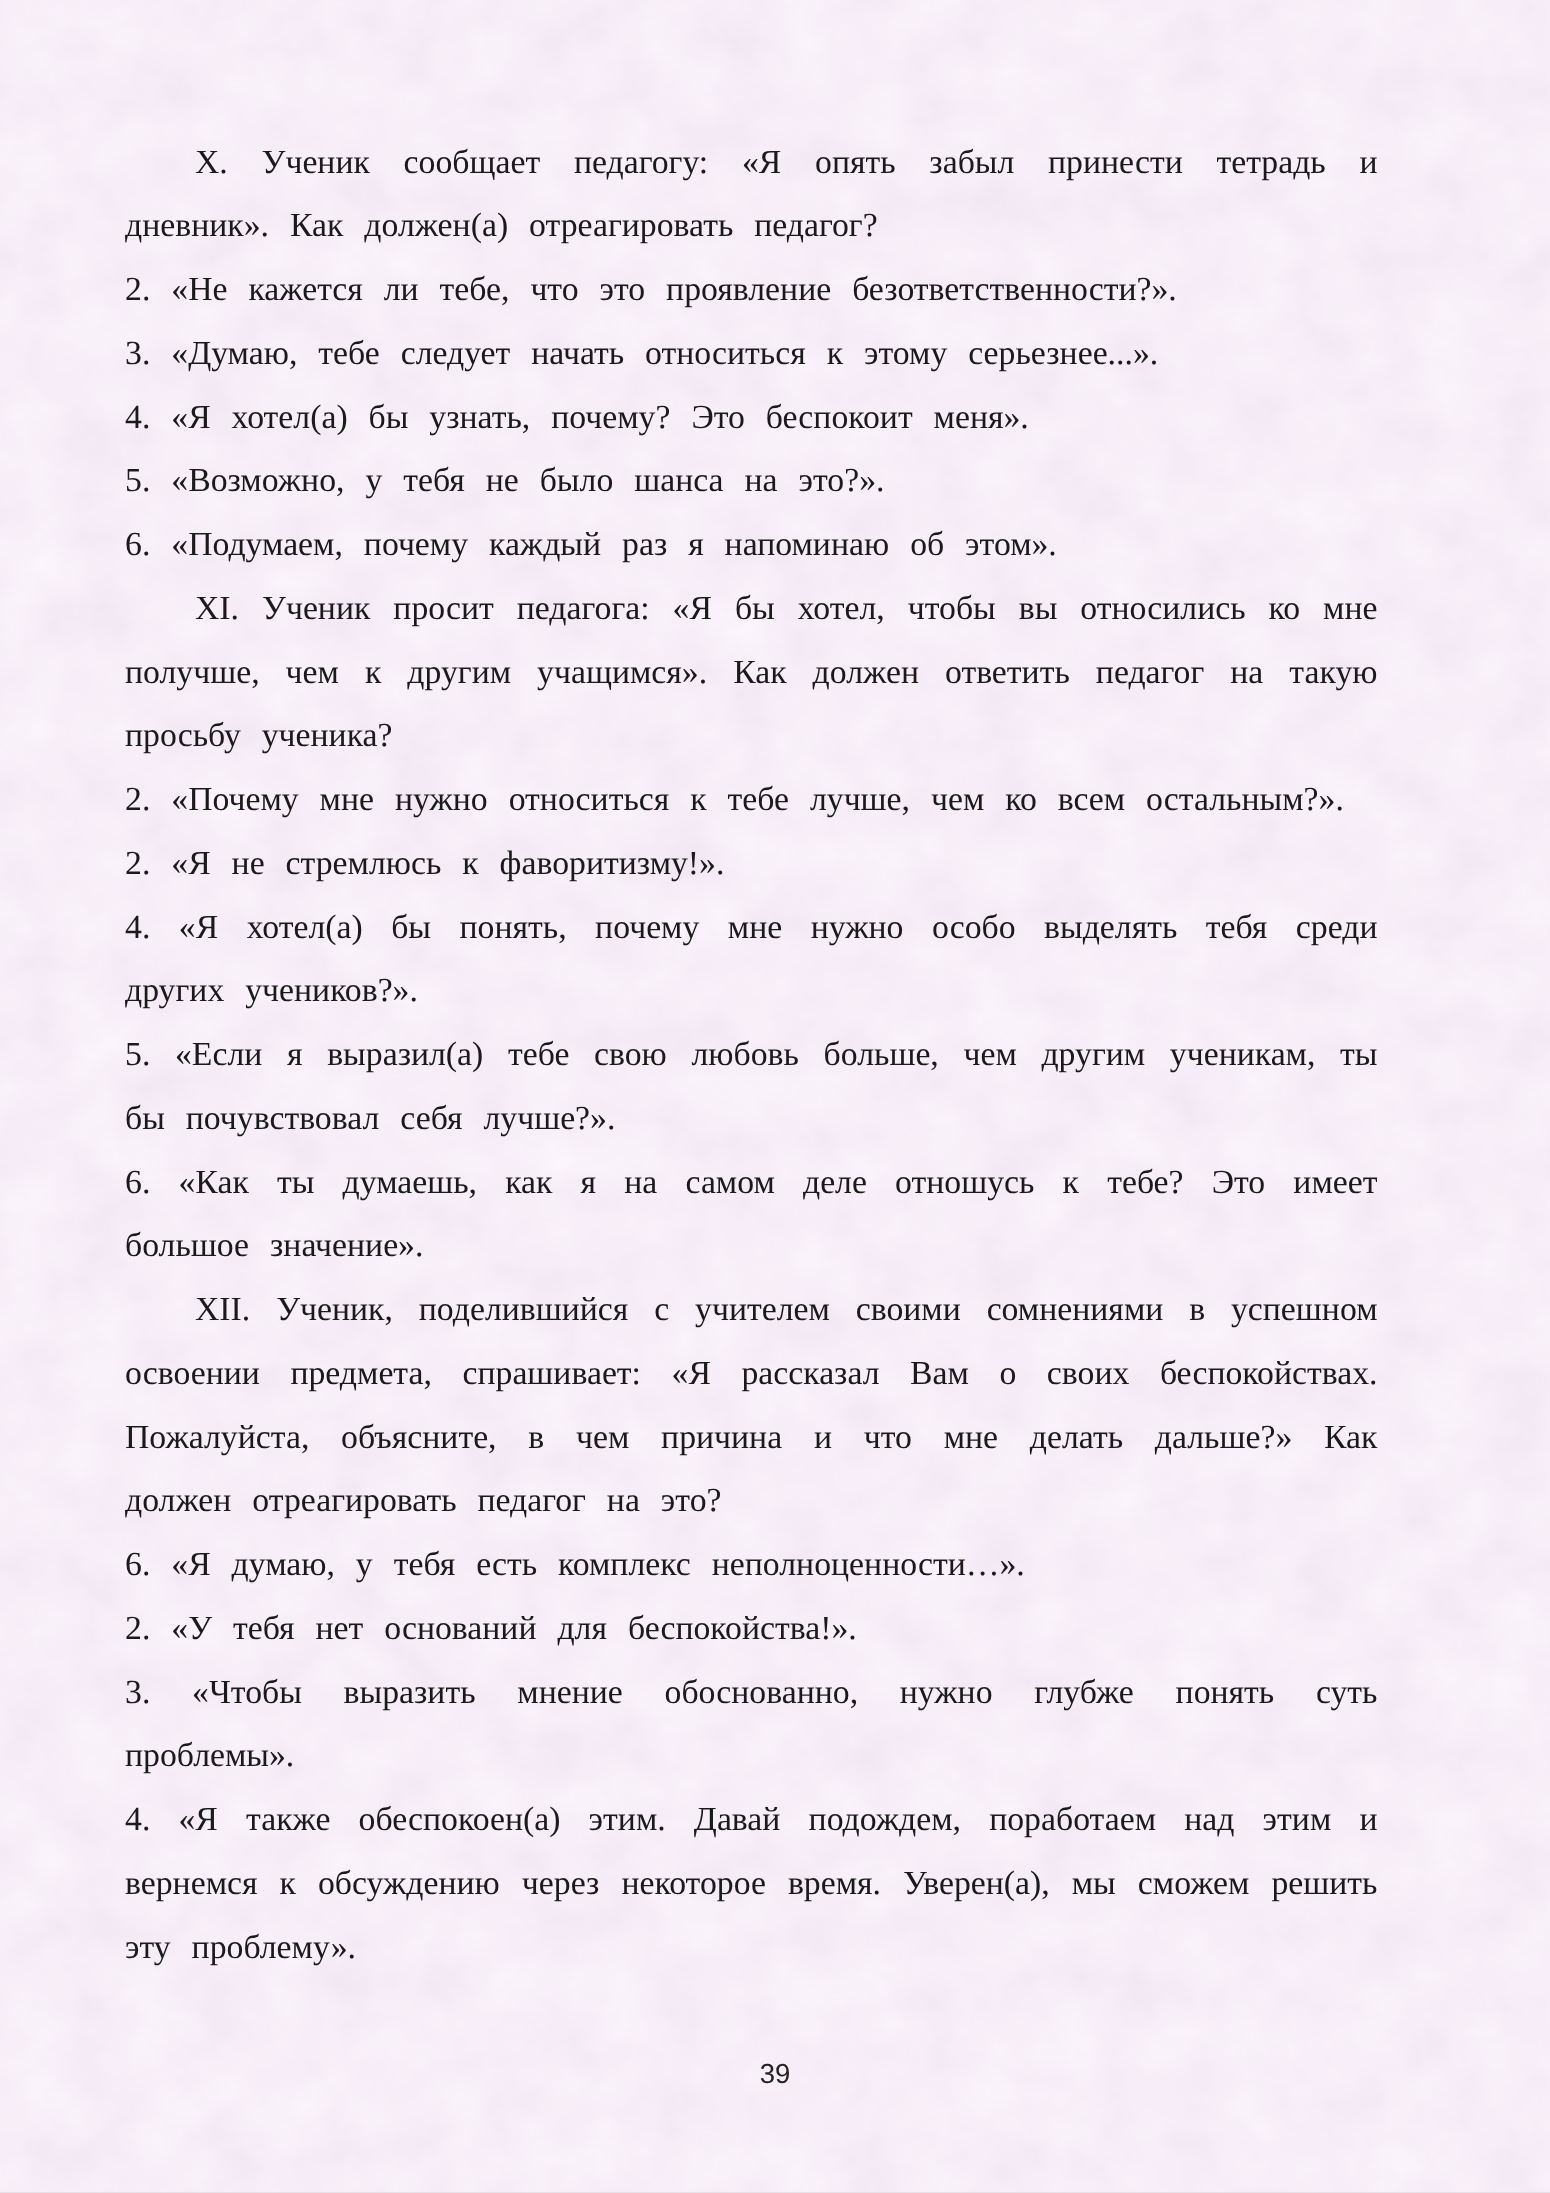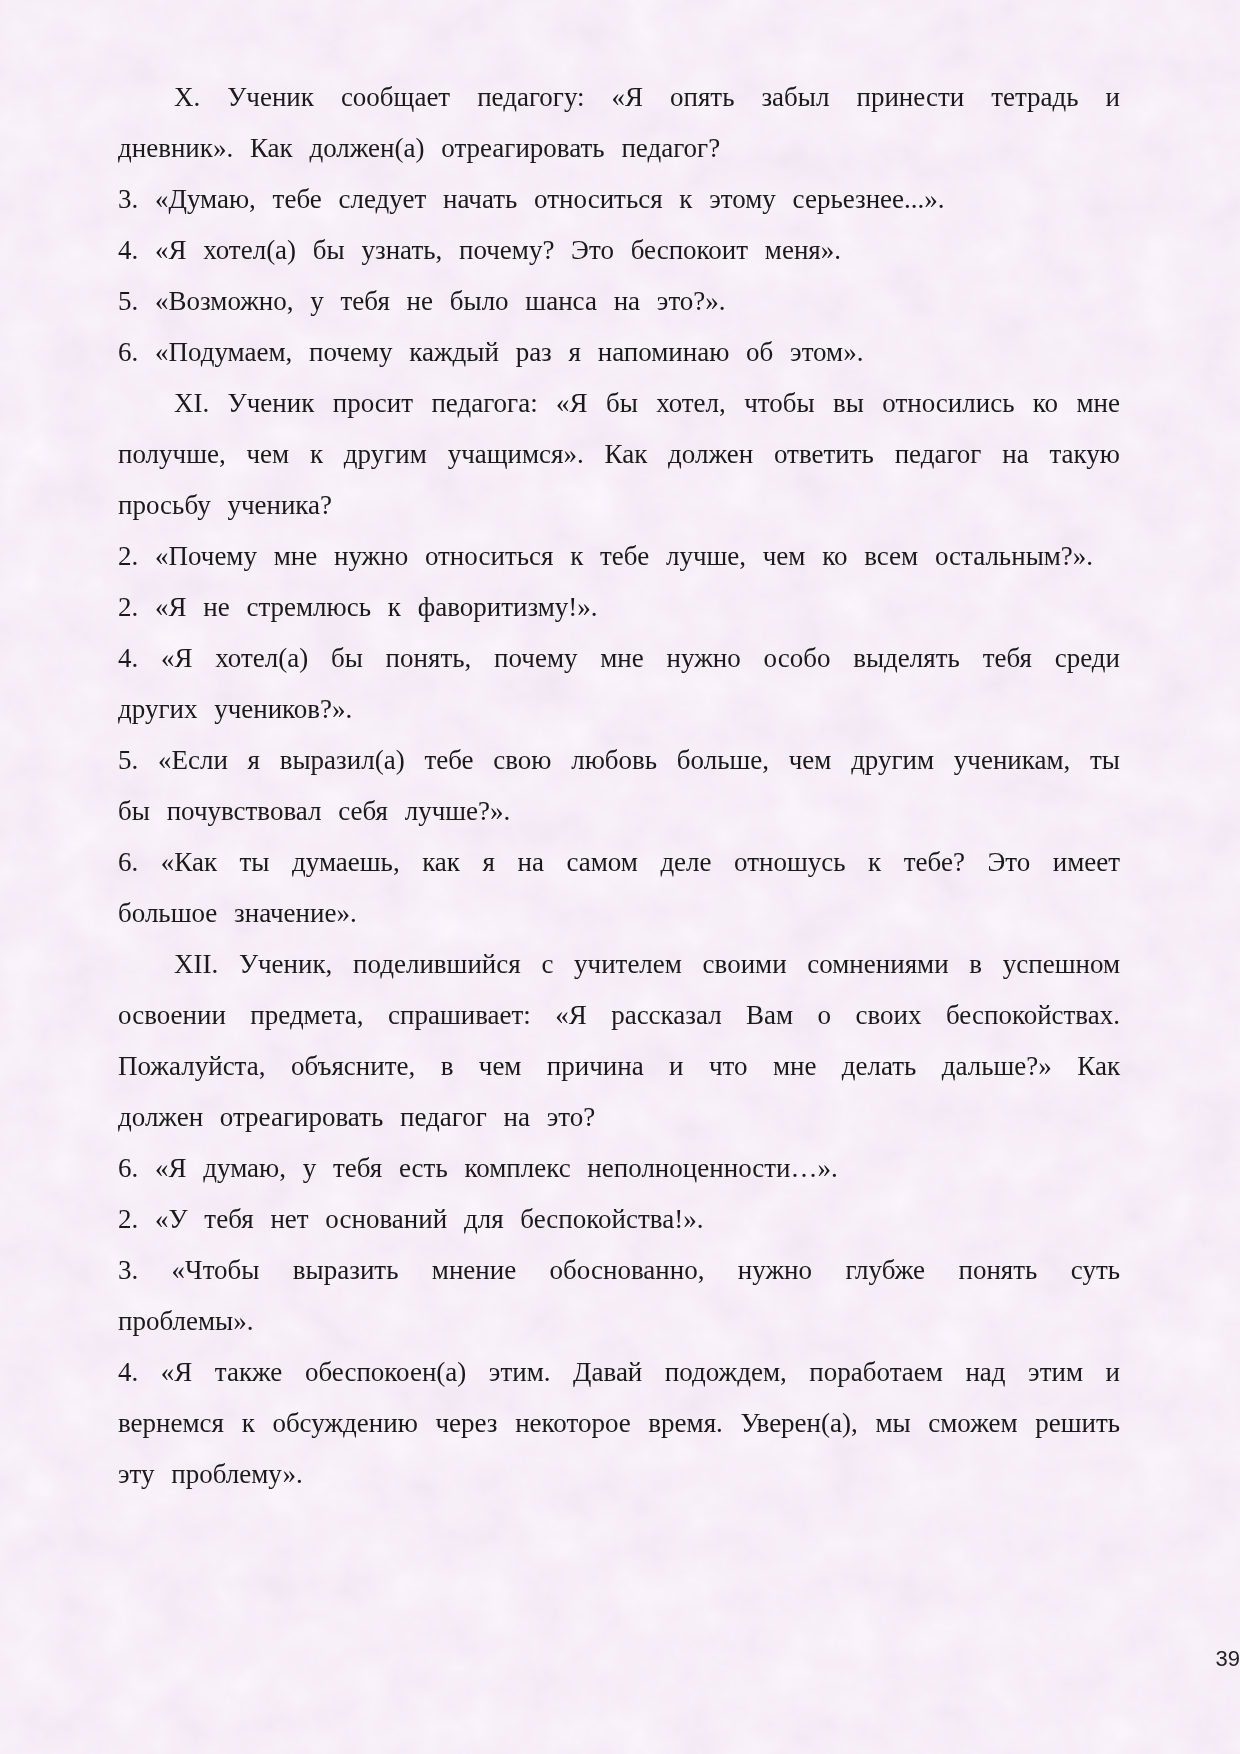--- a/index.html
+++ b/index.html
@@ -20,41 +20,41 @@
   .texture {
     position: absolute;
     left: 0;
     top: 0;
     width: 1240px;
     height: 1754px;
     display: block;
   }
   .content {
     position: absolute;
-    left: 118px;
+    left: 100px;
     top: 0;
     width: 1002px;
-    padding-top: 72px;
+    padding-top: 104px;
     font-size: 27px;
     line-height: 51px;
     text-align: justify;
     word-spacing: 10px;
   }
   .content p {
     margin: 0;
   }
   .content p.head {
     text-indent: 56px;
   }
   .pageno {
     position: absolute;
     top: 1646px;
     left: 0;
     width: 100%;
-    text-align: right;
+    text-align: center;
     font-family: "Liberation Sans", "DejaVu Sans", sans-serif;
     font-size: 22px;
     line-height: 26px;
     color: #222222;
   }
 </style>
 </head>
 <body>
 
 <div class="page">
@@ -68,20 +68,21 @@
                   0 0 0 0.09 0.89
                   0 0 0 0    1"></feColorMatrix>
       </filter>
     </defs>
     <rect x="0" y="0" width="1240" height="1754" filter="url(#mottle)"></rect>
   </svg>
 
   <div class="content">
 
     <p class="head">X. Ученик сообщает педагогу: «Я опять забыл принести тетрадь и дневник». Как должен(а) отреагировать педагог?</p>
+    <p>2. «Не кажется ли тебе, что это проявление безответственности?».</p>
     <p>3. «Думаю, тебе следует начать относиться к этому серьезнее...».</p>
     <p>4. «Я хотел(а) бы узнать, почему? Это беспокоит меня».</p>
     <p>5. «Возможно, у тебя не было шанса на это?».</p>
     <p>6. «Подумаем, почему каждый раз я напоминаю об этом».</p>
 
     <p class="head">XI. Ученик просит педагога: «Я бы хотел, чтобы вы относились ко мне получше, чем к другим учащимся». Как должен ответить педагог на такую просьбу ученика?</p>
     <p>2. «Почему мне нужно относиться к тебе лучше, чем ко всем остальным?».</p>
     <p>2. «Я не стремлюсь к фаворитизму!».</p>
     <p>4. «Я хотел(а) бы понять, почему мне нужно особо выделять тебя среди других учеников?».</p>
     <p>5. «Если я выразил(а) тебе свою любовь больше, чем другим ученикам, ты бы почувствовал себя лучше?».</p>

